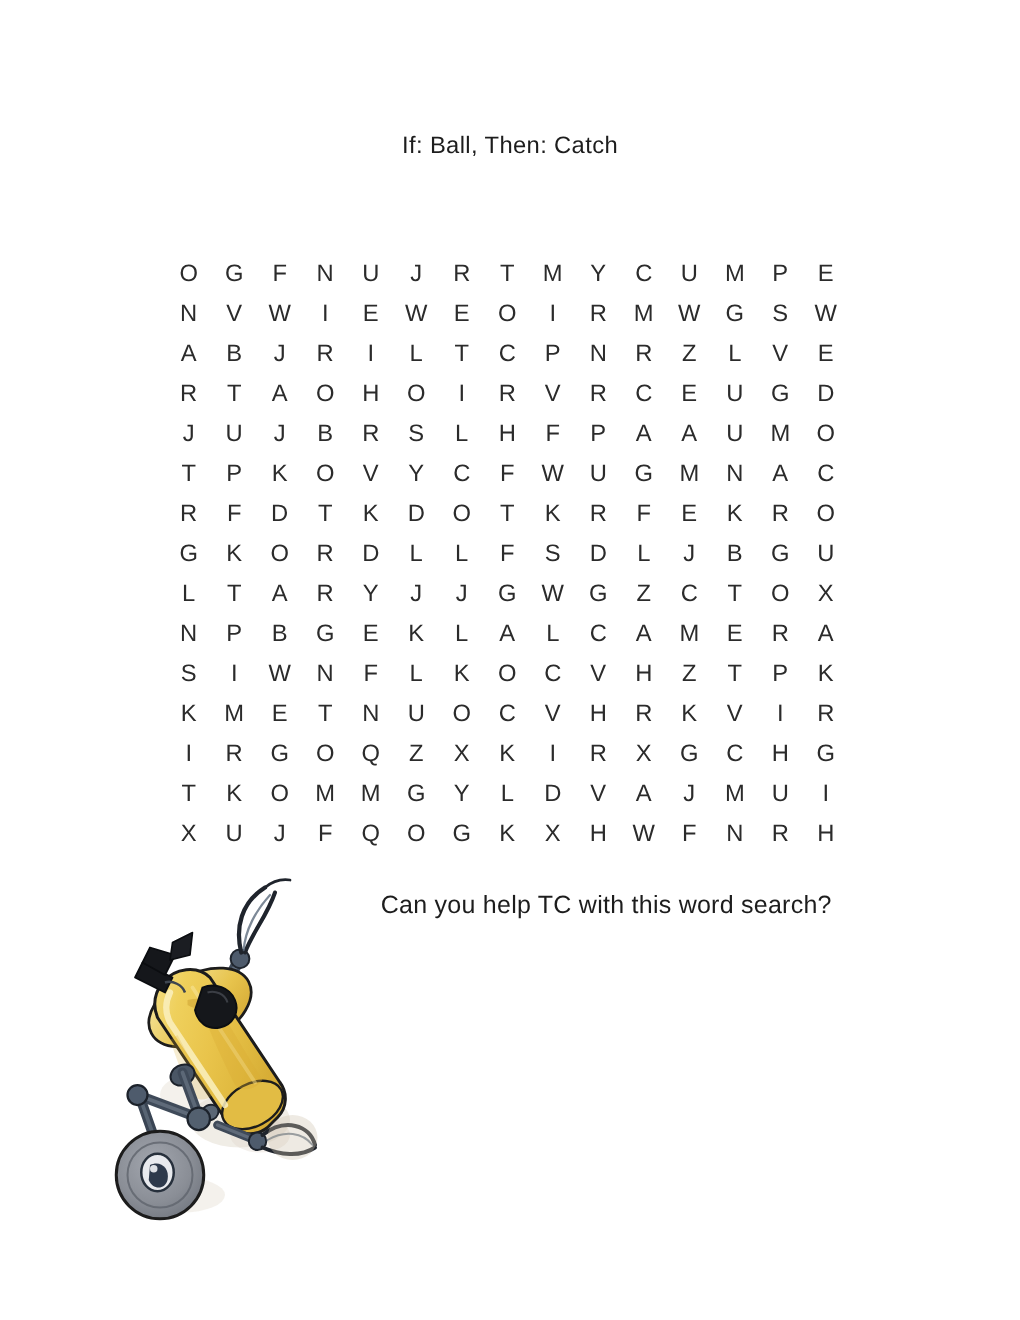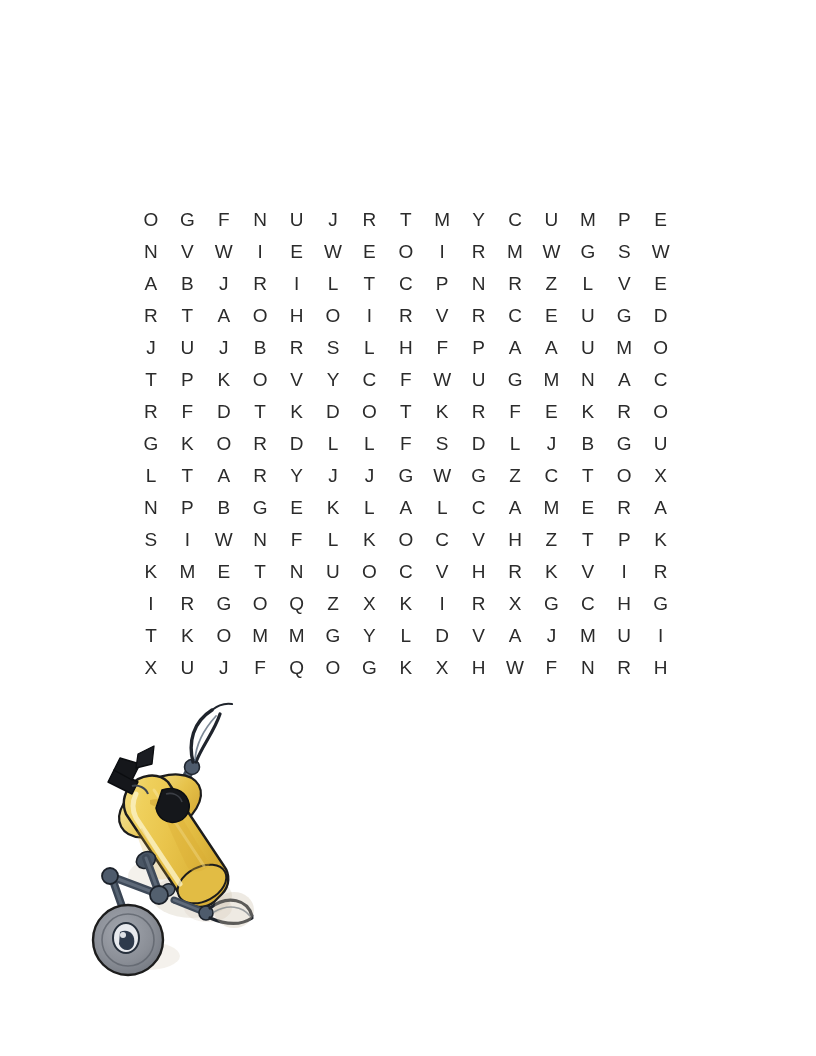--- a/index.html
+++ b/index.html
@@ -109,20 +109,21 @@
     height: 292px;
   }
   .robot svg { display: block; }
 </style>
 </head>
 <body>
 
 <div class="page">
 
   <div class="header">
+    <p class="subtitle">If: Ball, Then: Catch</p>
   </div>
 
   <div class="grid-wrap" id="letter-grid">
       <div class="grid-row">
         <span class="cell">O</span>
         <span class="cell">G</span>
         <span class="cell">F</span>
         <span class="cell">N</span>
         <span class="cell">U</span>
         <span class="cell">J</span>
@@ -369,20 +370,21 @@
         <span class="cell">X</span>
         <span class="cell">H</span>
         <span class="cell">W</span>
         <span class="cell">F</span>
         <span class="cell">N</span>
         <span class="cell">R</span>
         <span class="cell">H</span>
       </div>
     </div>
 
+  <div class="prompt">Can you help TC with this word search?</div>
 
 
   <div class="robot">
     <svg width="205" height="292" viewBox="0 0 205 292" xmlns="http://www.w3.org/2000/svg">
       <defs>
         <linearGradient id="canBody" x1="0" y1="0" x2="1" y2="0.35">
           <stop offset="0%" stop-color="#F3DD84"></stop>
           <stop offset="22%" stop-color="#EFD05C"></stop>
           <stop offset="52%" stop-color="#E9C44B"></stop>
           <stop offset="78%" stop-color="#E0B93F"></stop>

